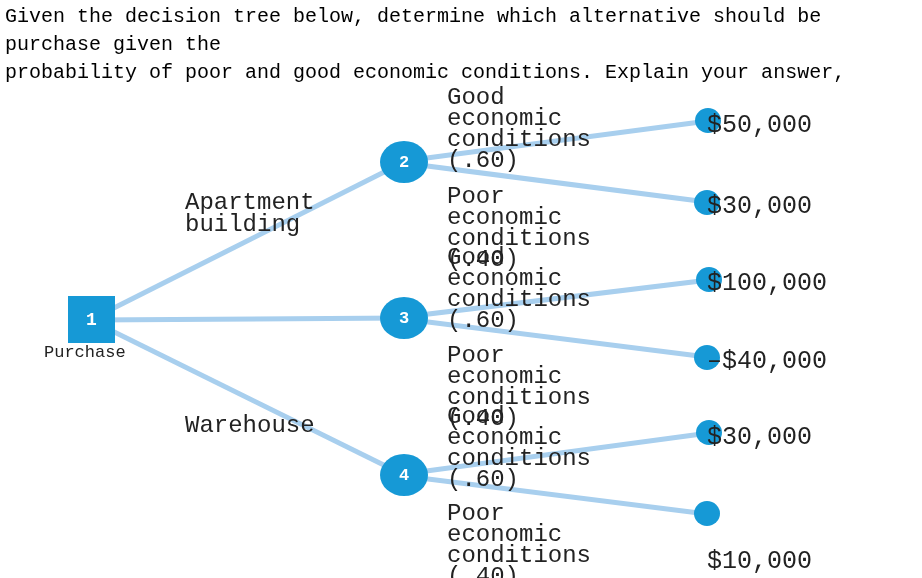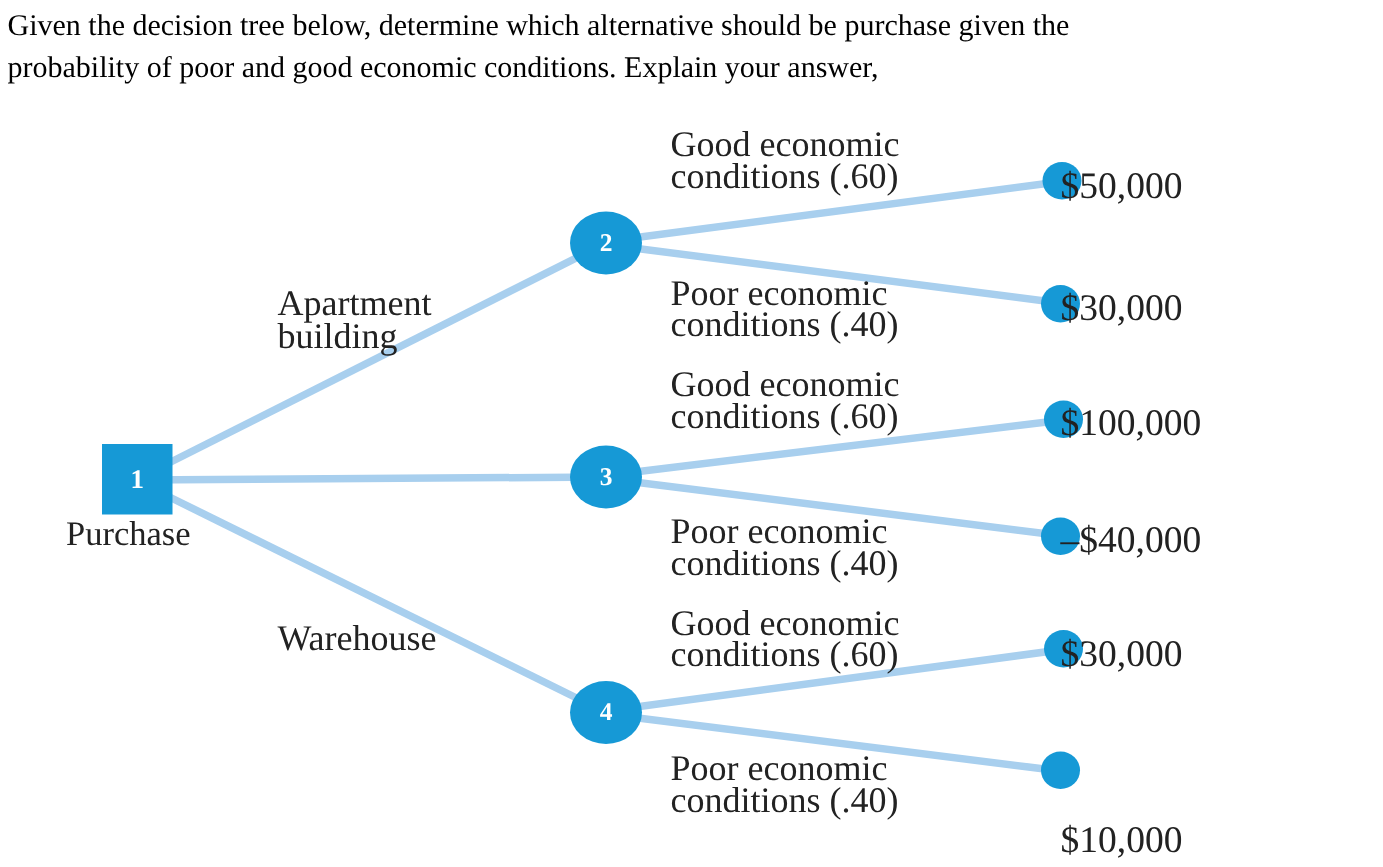--- a/index.html
+++ b/index.html
@@ -1,34 +1,34 @@
 <!DOCTYPE html>
 <html><head>
 <meta charset="utf-8">
 <style>
   html,body { margin:0; padding:0; background:#ffffff; }
   .canvas {
     position:relative; width:922px; height:578px; background:#ffffff;
-    font-family:Liberation Serif, serif; color:#222; overflow:hidden;
+    font-family:Liberation Mono, monospace; color:#222; overflow:hidden;
   }
   .question { position:absolute; left:5px; top:3px; font-size:20px; line-height:28px; color:#000; }
   .figure { position:absolute; left:0; top:0; width:922px; height:578px; }
   svg.edges { position:absolute; left:0; top:0; }
   .dnode {
     position:absolute; left:68px; top:296px; width:47px; height:47px;
     background:#1699d6; color:#fff; font-weight:bold; font-size:18px;
     display:flex; align-items:center; justify-content:center;
   }
   .cnode {
     position:absolute; width:48px; height:42px; border-radius:50%;
     background:#1699d6; color:#fff; font-weight:bold; font-size:17px;
     display:flex; align-items:center; justify-content:center;
   }
   .dot { position:absolute; width:26px; height:25px; border-radius:50%; background:#1699d6; }
-  .plabel { position:absolute; left:44px; top:343px; font-size:23px; }
+  .plabel { position:absolute; left:44px; top:343px; font-size:17px; }
   .alt  { position:absolute; font-size:24px; line-height:22px; }
   .alt.nowrap { white-space:nowrap; }
   .cond { position:absolute; left:447px; width:160px; font-size:24px; line-height:21px; }
   .payoff { position:absolute; left:707px; font-size:25px; white-space:nowrap; }
 </style>
 </head>
 <body>
 
 <div class="canvas">
 

